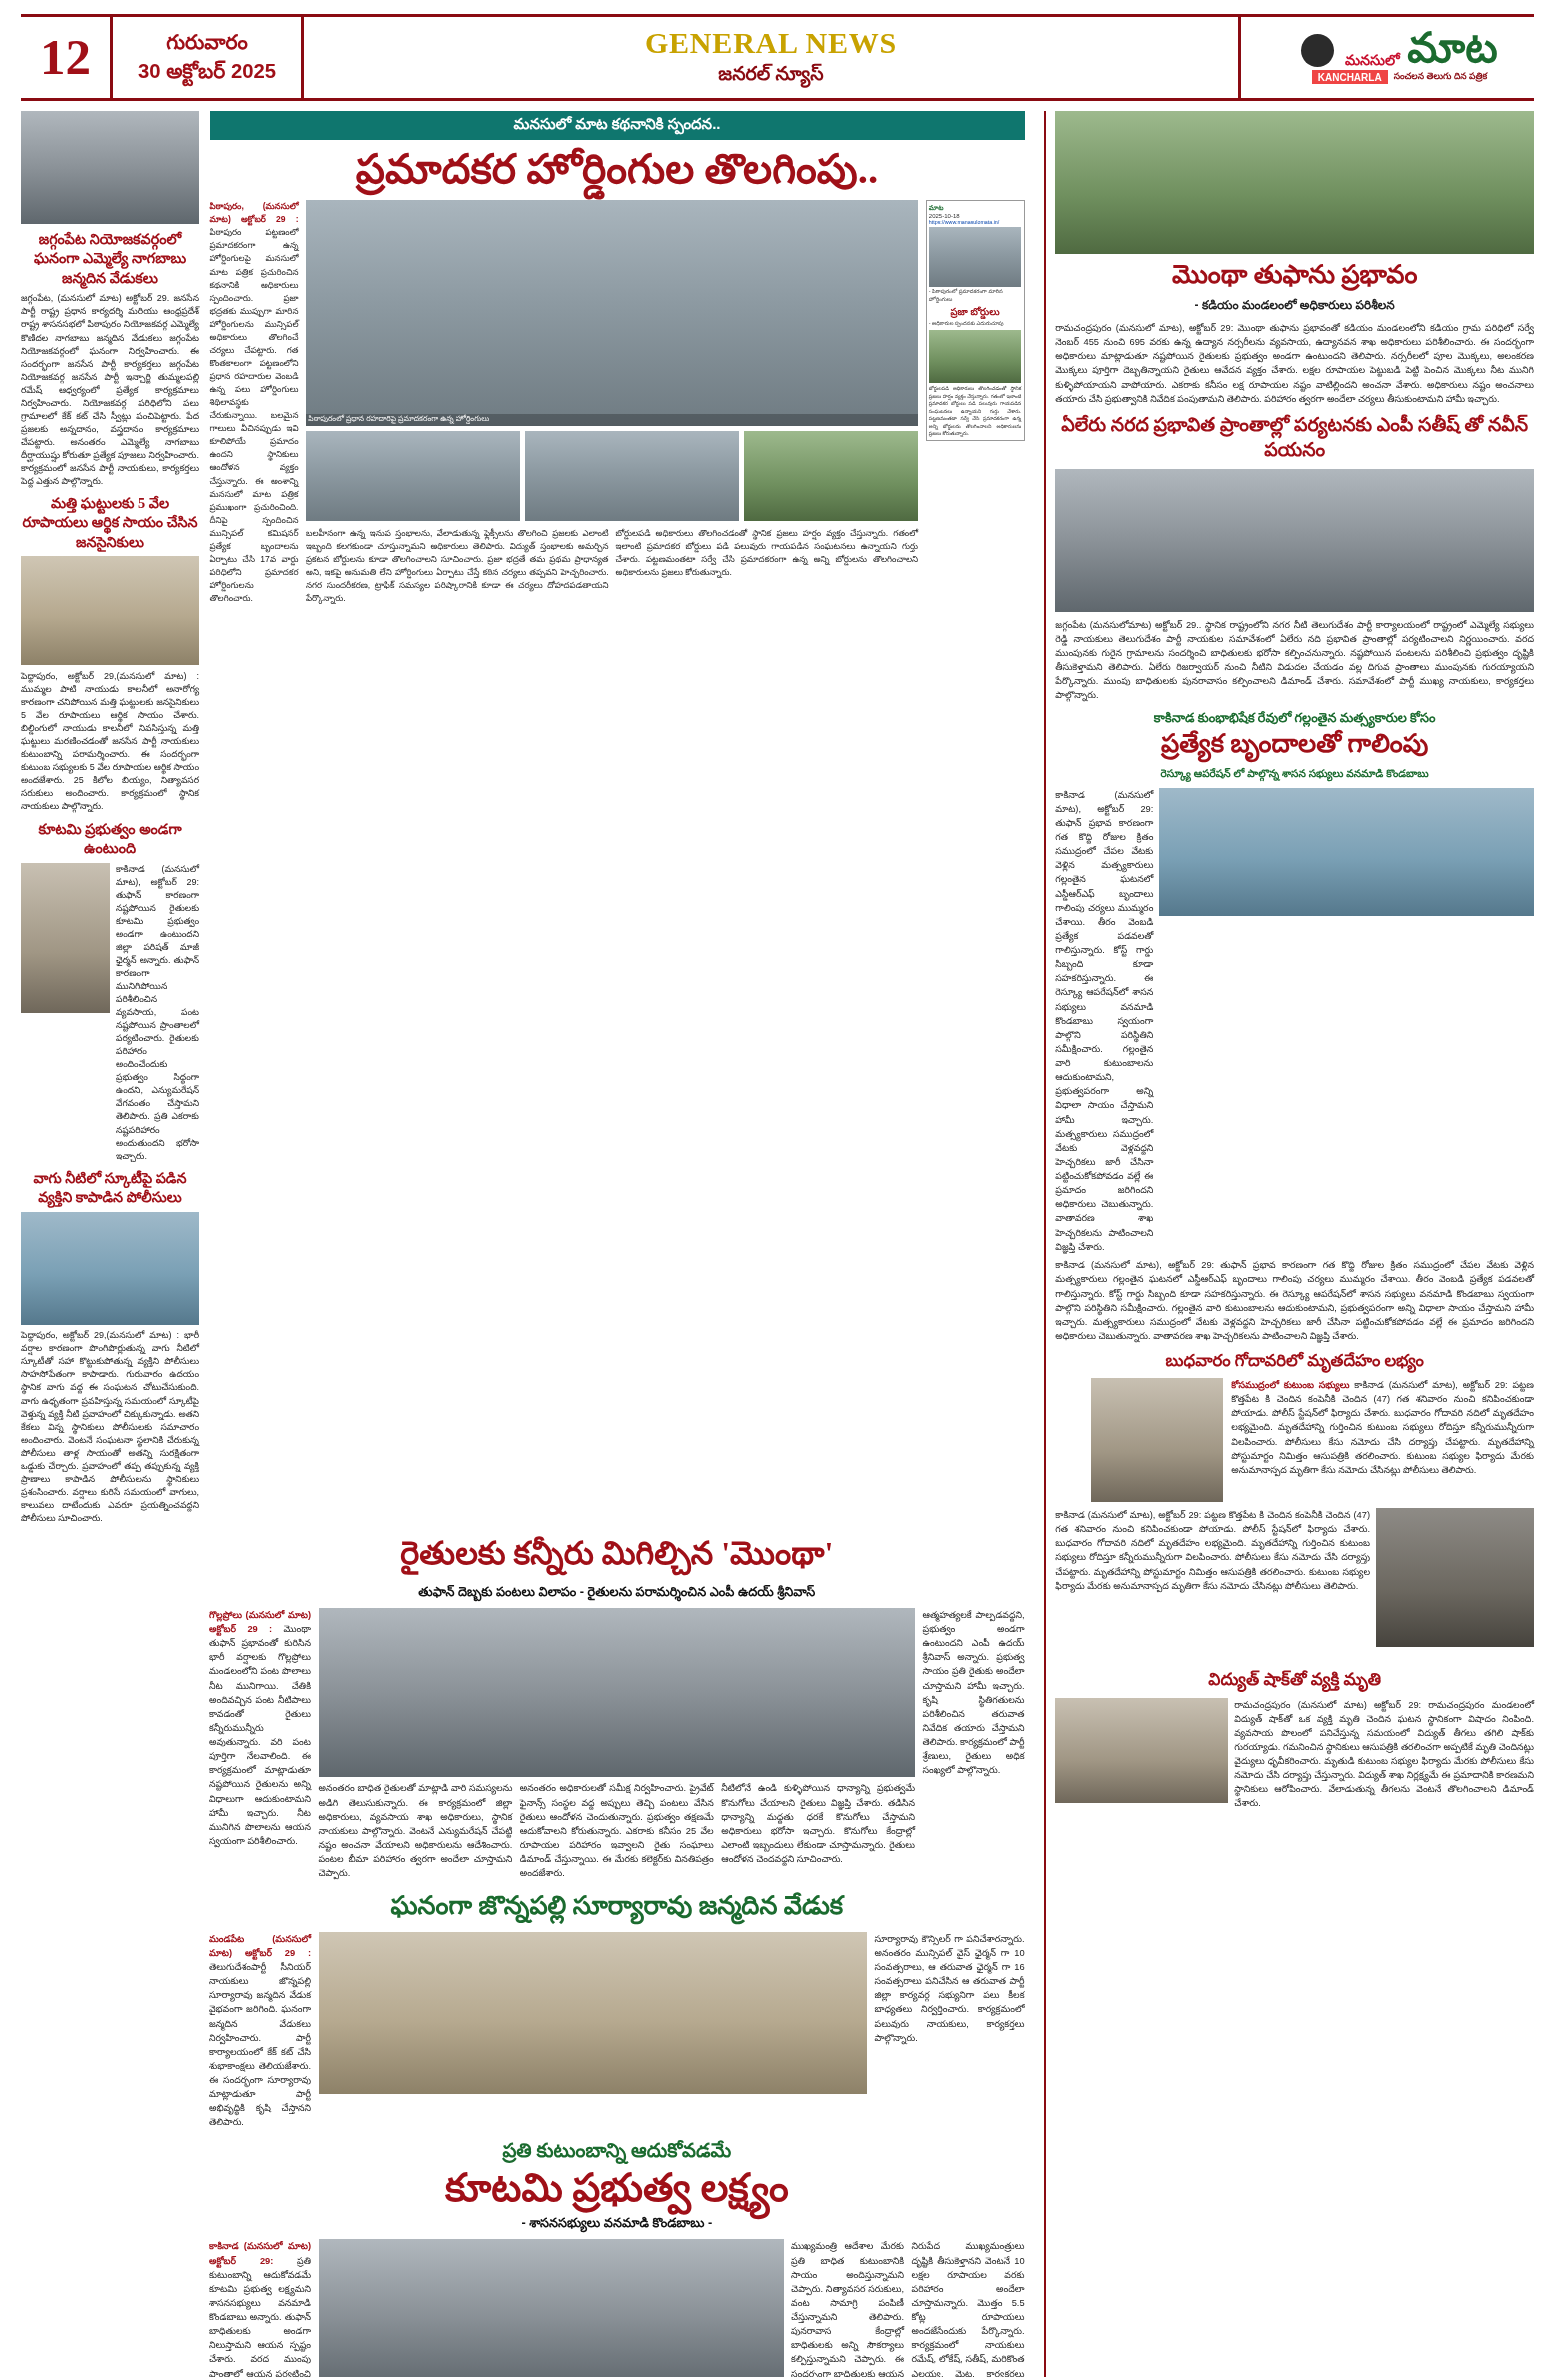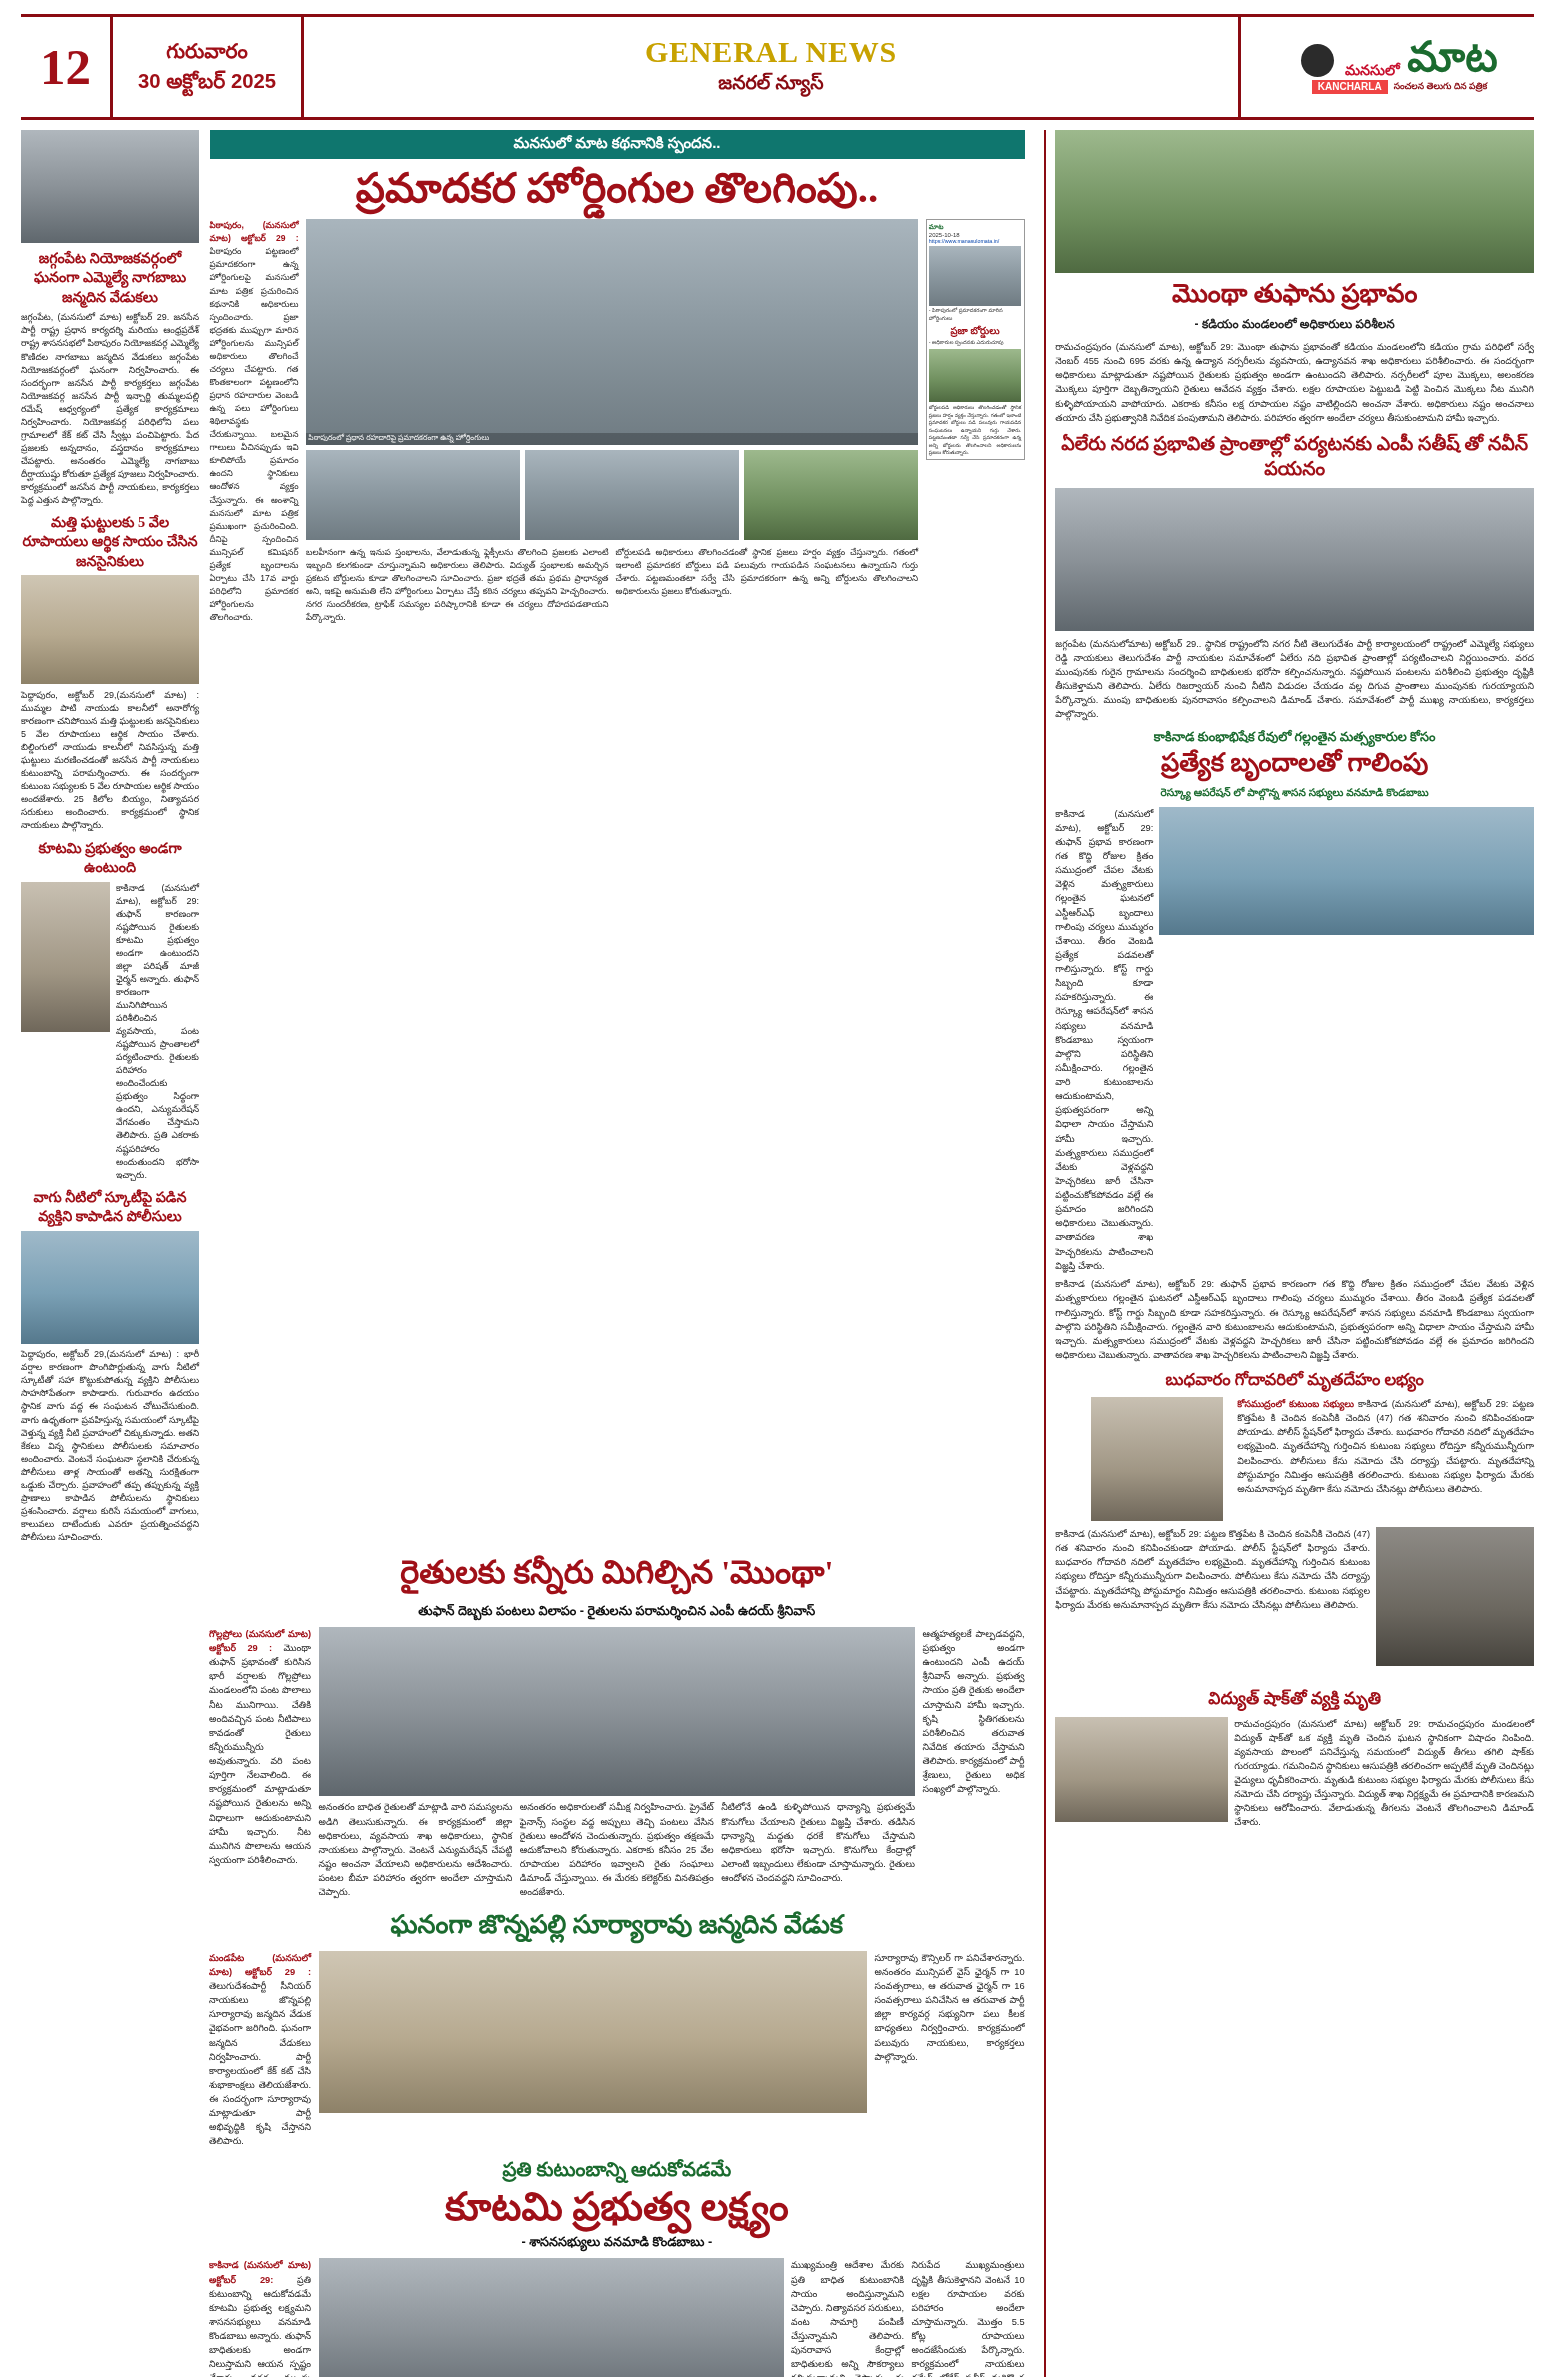--- a/index.html
+++ b/index.html
@@ -16,21 +16,21 @@
     position: relative;
     padding: 13.5px 21px 0 21px;
   }
 
   
   .masthead {
     display: flex;
     align-items: stretch;
     border-top: 3px solid #8a0b12;
     border-bottom: 3px solid #8a0b12;
-    height: 106px;
+    height: 87px;
     margin-bottom: 10.5px;
   }
   .mh-page-no {
     width: 89px;
     display: flex; align-items: center; justify-content: center;
     font-size: 51px; font-weight: bold; color: #a01018;
     font-family: "Liberation Serif", serif;
   }
   .mh-sep { width: 3px; background: #8a0b12; }
   .mh-date {
@@ -311,21 +311,21 @@
       <div class="r-sub" style="color:#1b6b2f; font-size:10.5px;">రెస్క్యూ ఆపరేషన్ లో పాల్గొన్న శాసన సభ్యులు వనమాడి కొండబాబు</div>
       <div style="display:flex; gap:6px;">
         <div style="width:98px;" class="te-body">కాకినాడ (మనసులో మాట), అక్టోబర్ 29: తుఫాన్ ప్రభావ కారణంగా గత కొద్ది రోజుల క్రితం సముద్రంలో చేపల వేటకు వెళ్లిన మత్స్యకారులు గల్లంతైన ఘటనలో ఎస్డీఆర్ఎఫ్ బృందాలు గాలింపు చర్యలు ముమ్మరం చేశాయి. తీరం వెంబడి ప్రత్యేక పడవలతో గాలిస్తున్నారు. కోస్ట్ గార్డు సిబ్బంది కూడా సహకరిస్తున్నారు. ఈ రెస్క్యూ ఆపరేషన్‌లో శాసన సభ్యులు వనమాడి కొండబాబు స్వయంగా పాల్గొని పరిస్థితిని సమీక్షించారు. గల్లంతైన వారి కుటుంబాలను ఆదుకుంటామని, ప్రభుత్వపరంగా అన్ని విధాలా సాయం చేస్తామని హామీ ఇచ్చారు. మత్స్యకారులు సముద్రంలో వేటకు వెళ్లవద్దని హెచ్చరికలు జారీ చేసినా పట్టించుకోకపోవడం వల్లే ఈ ప్రమాదం జరిగిందని అధికారులు చెబుతున్నారు. వాతావరణ శాఖ హెచ్చరికలను పాటించాలని విజ్ఞప్తి చేశారు.</div>
         <div style="flex:1;">
           <div class="photo ph-water" style="height:128px;"></div>
         </div>
       </div>
       <div class="te-body" style="margin-top:4.5px;">కాకినాడ (మనసులో మాట), అక్టోబర్ 29: తుఫాన్ ప్రభావ కారణంగా గత కొద్ది రోజుల క్రితం సముద్రంలో చేపల వేటకు వెళ్లిన మత్స్యకారులు గల్లంతైన ఘటనలో ఎస్డీఆర్ఎఫ్ బృందాలు గాలింపు చర్యలు ముమ్మరం చేశాయి. తీరం వెంబడి ప్రత్యేక పడవలతో గాలిస్తున్నారు. కోస్ట్ గార్డు సిబ్బంది కూడా సహకరిస్తున్నారు. ఈ రెస్క్యూ ఆపరేషన్‌లో శాసన సభ్యులు వనమాడి కొండబాబు స్వయంగా పాల్గొని పరిస్థితిని సమీక్షించారు. గల్లంతైన వారి కుటుంబాలను ఆదుకుంటామని, ప్రభుత్వపరంగా అన్ని విధాలా సాయం చేస్తామని హామీ ఇచ్చారు. మత్స్యకారులు సముద్రంలో వేటకు వెళ్లవద్దని హెచ్చరికలు జారీ చేసినా పట్టించుకోకపోవడం వల్లే ఈ ప్రమాదం జరిగిందని అధికారులు చెబుతున్నారు. వాతావరణ శాఖ హెచ్చరికలను పాటించాలని విజ్ఞప్తి చేశారు.</div>
 
       <div class="headline-red" style="font-size:16.5px; margin-top:7.5px;">బుధవారం గోదావరిలో మృతదేహం లభ్యం</div>
-      <div style="display:flex; gap:14px; margin-top:4.5px;padding-left:36px;">
+      <div style="display:flex; gap:8px; margin-top:4.5px;padding-left:36px;">
         <div style="width:132px;">
           <div class="photo ph-portrait" style="height:124px;"></div>
         </div>
         <div style="flex:1;" class="te-body">
           <b class="hl-red">కోసముద్రంలో కుటుంబ సభ్యులు</b>
           <span>కాకినాడ (మనసులో మాట), అక్టోబర్ 29: పట్టణ కొత్తపేట కి చెందిన కంపెనీకి చెందిన (47) గత శనివారం నుంచి కనిపించకుండా పోయాడు. పోలీస్ స్టేషన్‌లో ఫిర్యాదు చేశారు. బుధవారం గోదావరి నదిలో మృతదేహం లభ్యమైంది. మృతదేహాన్ని గుర్తించిన కుటుంబ సభ్యులు రోదిస్తూ కన్నీరుమున్నీరుగా విలపించారు. పోలీసులు కేసు నమోదు చేసి దర్యాప్తు చేపట్టారు. మృతదేహాన్ని పోస్టుమార్టం నిమిత్తం ఆసుపత్రికి తరలించారు. కుటుంబ సభ్యుల ఫిర్యాదు మేరకు అనుమానాస్పద మృతిగా కేసు నమోదు చేసినట్లు పోలీసులు తెలిపారు.</span>
         </div>
       </div>
 
       <div style="display:flex; gap:6px; margin-top:6px;">

